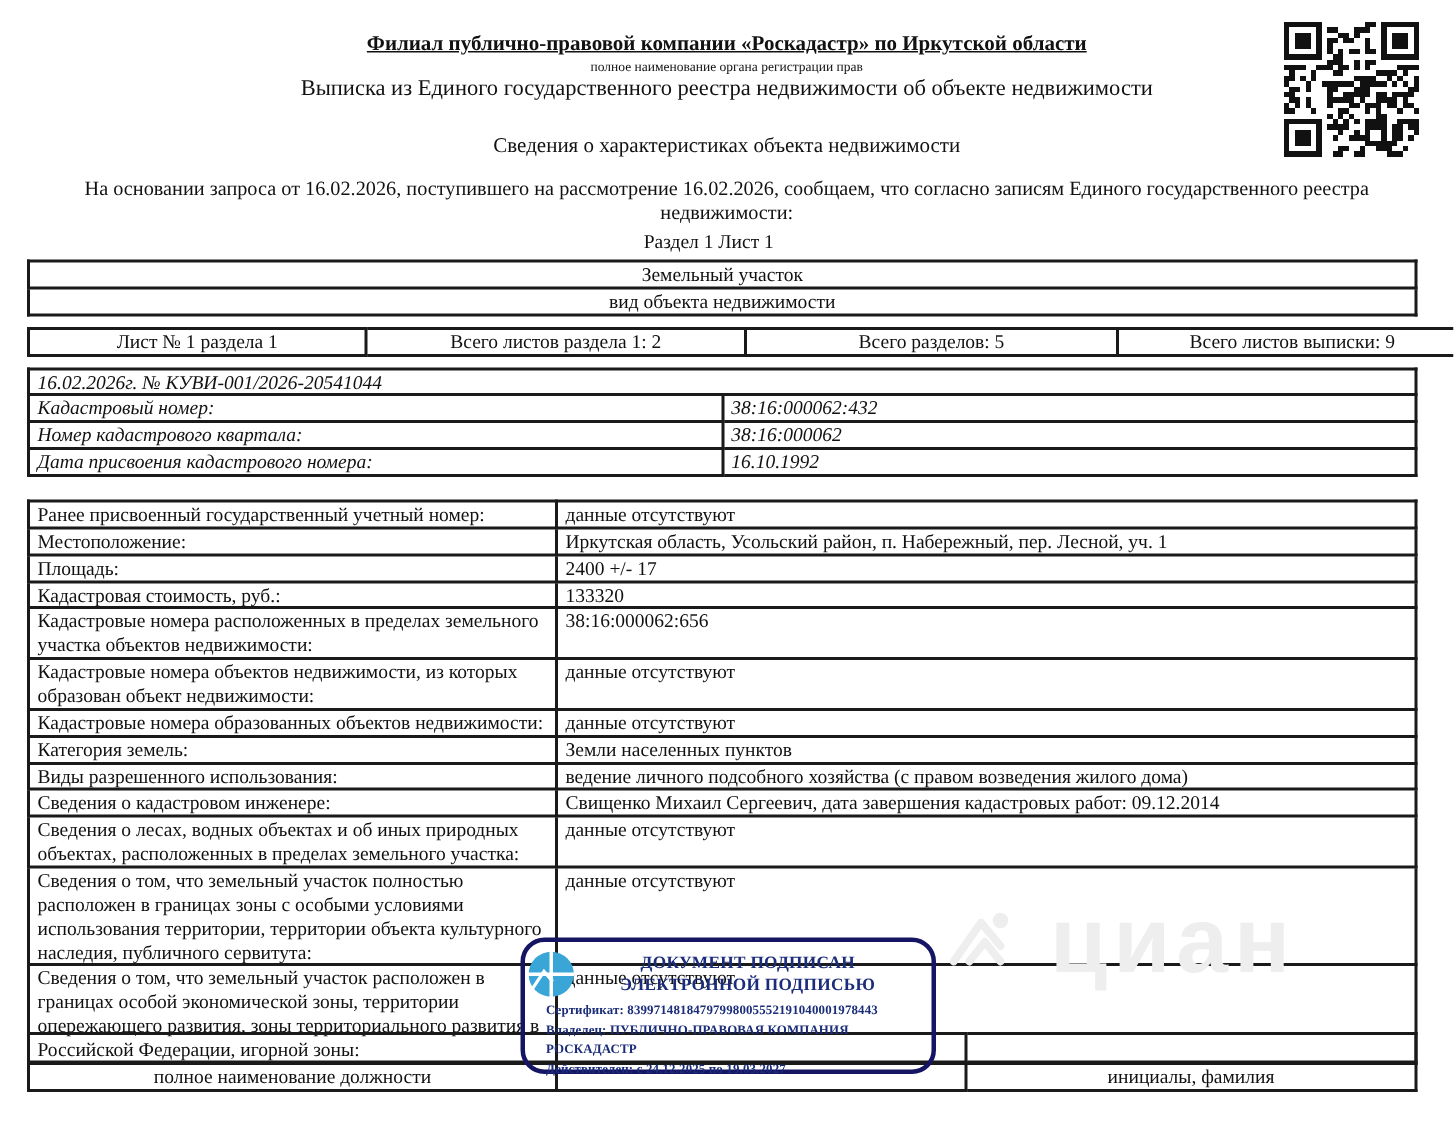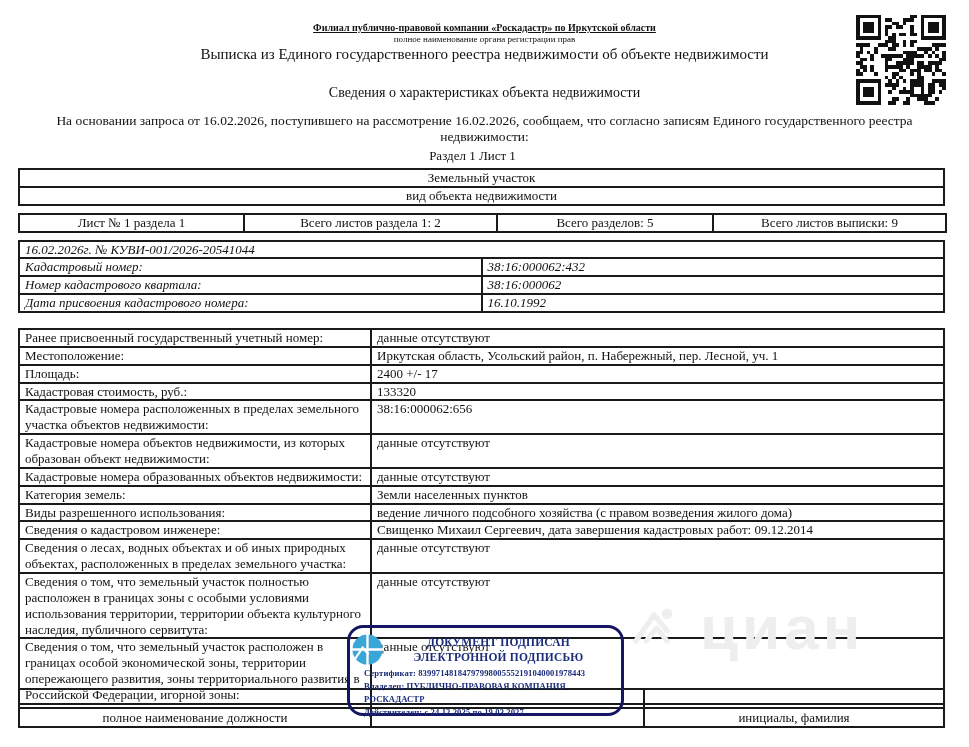--- a/index.html
+++ b/index.html
@@ -3,37 +3,37 @@
 <meta charset="utf-8">
 <style>
   * { margin:0; padding:0; box-sizing:border-box; }
   html,body { background:#fff; }
   .page {
     position:relative; width:969px; height:747px; background:#fff; overflow:hidden;
     font-family:"Liberation Serif","DejaVu Serif",serif; color:#111;
   }
   
   .hdr { text-align:center; padding-top:22px; }
-  .org-title { font-size:10px; font-weight:bold; text-decoration:underline; }
+  .org-title { font-size:14px; font-weight:bold; text-decoration:underline; }
   .org-caption { font-size:9px; margin-top:1px; }
   .doc-title { font-size:15px; margin-top:2px; }
   .section-title { font-size:14px; margin-top:22px; }
   .request-line { font-size:13.5px; margin:12px 18px 0 18px; text-align:center; }
   .razdel { font-size:13px; text-align:center; margin:3px 24px 0 0; }
   
   .tblwrap { margin:0 24px 0 18px; }
   table { border-collapse:collapse; width:100%; table-layout:fixed; }
   td { border:2px solid #1a1a1a; font-size:13px; line-height:1.22; padding:0 5px; vertical-align:top; }
   .t-center td { text-align:center; }
   .t1 { margin-top:4px; }
   .t2 { margin-top:7px; }
   .t3 { margin-top:7px;font-style:italic; }
   .t4 { margin-top:15px; }
   .t3 td.lbl, .t4 td.lbl { width:352px; }
-  .t2 td.c1{width:225px}.t2 td.c2{width:253px}.t2 td.c3{width:216px}.t2 td.c4{width:233px}
+  .t2 td.c1{width:225px}.t2 td.c2{width:253px}.t2 td.c3{width:248px}.t2 td.c4{width:233px}
   
   .footer-tbl { position:absolute; left:18px; top:688px; width:927px; }
   .footer-tbl td { height:19px; text-align:center; font-size:13px; padding:0; vertical-align:middle; }
   .footer-tbl td.fc1{width:352px}.footer-tbl td.fc2{width:273px}
   
   .stamp {
     position:absolute; left:347px; top:625px; width:277px; height:91px;
     border:3px solid #151563; border-radius:16px; background:transparent;
     color:#1b2d7a; font-weight:bold;
   }

